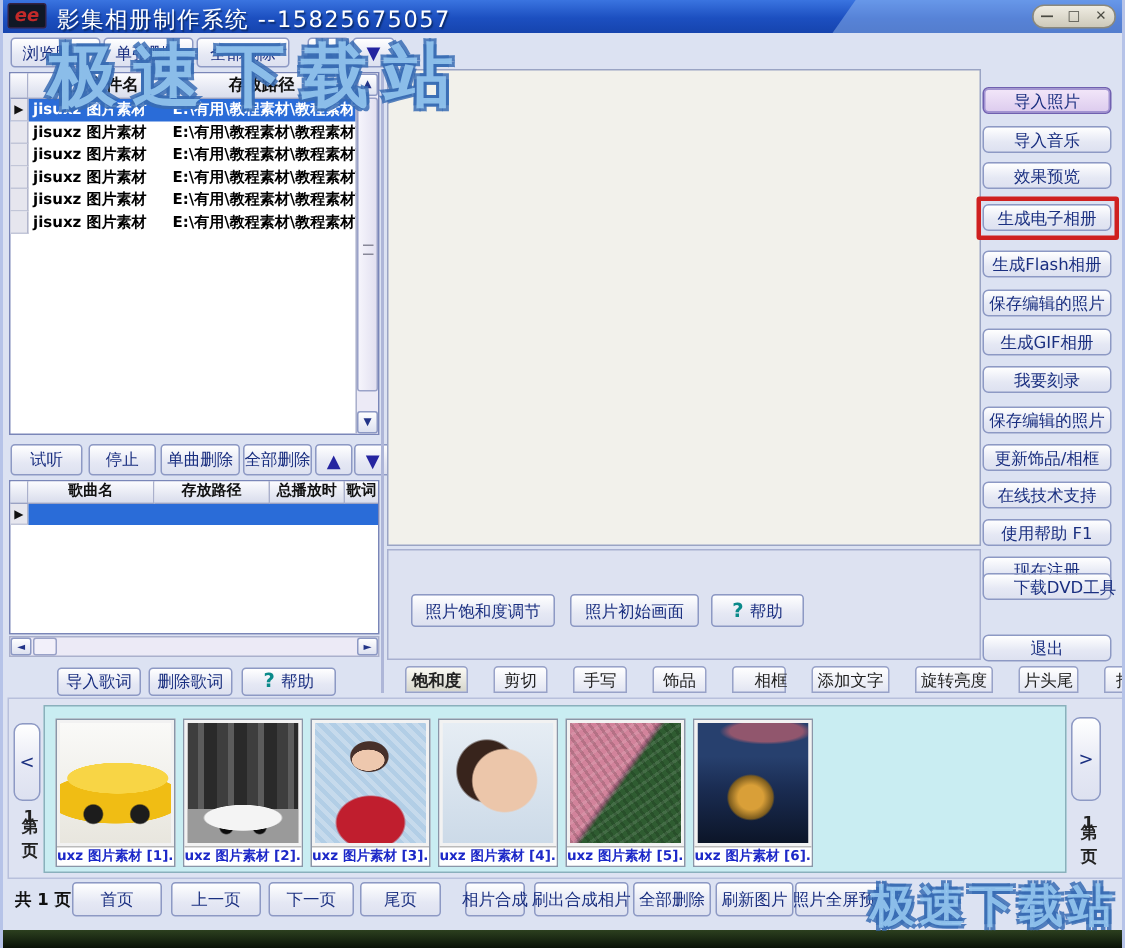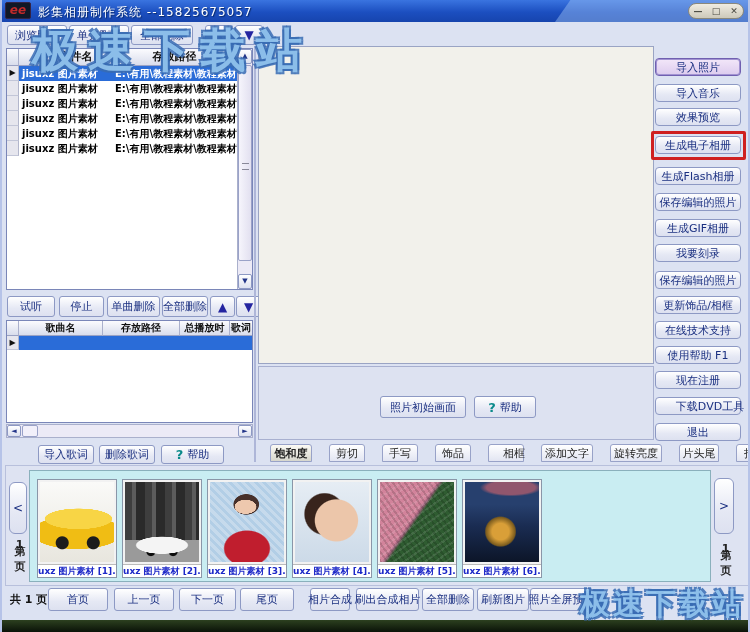--- a/index.html
+++ b/index.html
@@ -9,21 +9,21 @@
             background:#dce2f2; border-left:2px solid #b6c3e8; border-right:2px solid #b6c3e8; }
 
   
   .titlebar { position:absolute; left:0; top:0; width:750px; height:22px;
               background:linear-gradient(180deg,#3a74e0,#1c4fc0 55%,#1644ae); overflow:hidden; }
   .titlebar .wedge { position:absolute; left:560px; top:-6px; width:220px; height:36px;
                      background:rgba(160,195,245,.45); transform:skewX(-35deg); }
   .app-icon { position:absolute; left:3px; top:2px; width:26px; height:17px; background:#101826;
               border:1px solid #324; color:#c22a2a; font-weight:bold; font-style:italic;
               font-size:12px; line-height:14px; text-align:center; border-radius:2px; }
-  .title-text { position:absolute; left:36px; top:4px; color:#ffffff; font-size:12px;
+  .title-text { position:absolute; left:36px; top:4px; color:#ffffff; font-size:15px;
                 letter-spacing:1px; text-shadow:1px 1px 1px #0a2a6a; white-space:nowrap; }
   .ctrl-pill { position:absolute; right:8px; top:3px; width:56px; height:16px; border-radius:8px;
                background:linear-gradient(#efece2,#cdc9ba); border:1px solid #8a887c;
                display:flex; align-items:center; justify-content:space-around; }
   .ctrl-btn { width:15px; height:12px; font-size:9px; line-height:12px; text-align:center;
               color:#4a4a42; font-weight:bold; cursor:pointer; }
 
   
   .btn { position:absolute; display:flex; align-items:center; justify-content:center;
          background:linear-gradient(#ffffff,#e5e8f4 60%,#dde1f0); border:1px solid #8d99c4;
@@ -288,20 +288,21 @@
   <div class="btn lyr-b1">导入歌词</div>
   <div class="btn lyr-b2">删除歌词</div>
   <div class="btn lyr-b3">
     <span class="help-q">?</span>
     <span>帮助</span>
   </div>
 
   <div class="splitter"></div>
   <div class="preview"></div>
   <div class="adjust-panel"></div>
+  <div class="btn adj-b1">照片饱和度调节</div>
   <div class="btn adj-b2">照片初始画面</div>
   <div class="btn adj-b3">
     <span class="help-q">?</span>
     <span>帮助</span>
   </div>
 
   <div class="tabstrip">
     <div class="tab active" style="width:42px;">饱和度</div>
     <div class="tab" style="width:36px;">剪切</div>
     <div class="tab" style="width:36px;">手写</div>
@@ -320,21 +321,21 @@
   <div class="red-box"></div>
   <div class="btn rbtn" style="top:167px;">生成Flash相册</div>
   <div class="btn rbtn" style="top:193px;">保存编辑的照片</div>
   <div class="btn rbtn" style="top:219px;">生成GIF相册</div>
   <div class="btn rbtn" style="top:244px;">我要刻录</div>
   <div class="btn rbtn" style="top:271px;">保存编辑的照片</div>
   <div class="btn rbtn" style="top:296px;">更新饰品/相框</div>
   <div class="btn rbtn" style="top:321px;">在线技术支持</div>
   <div class="btn rbtn" style="top:346px;">使用帮助  F1</div>
   <div class="btn rbtn" style="top:371px;">现在注册</div>
-  <div class="btn rbtn" style="top:397px;padding-left:24px;">下载DVD工具</div>
+  <div class="btn rbtn" style="top:382px;padding-left:24px;">下载DVD工具</div>
   <div class="btn rbtn" style="top:423px;">退出</div>
 
   <div class="thumbbar">
     <div class="cyanstrip">
       <div class="thumb t1">
         <div class="phimg ph1"></div>
         <div class="phlabel">uxz 图片素材 [1].i</div>
       </div>
       <div class="thumb t2">
         <div class="phimg ph2"></div>

